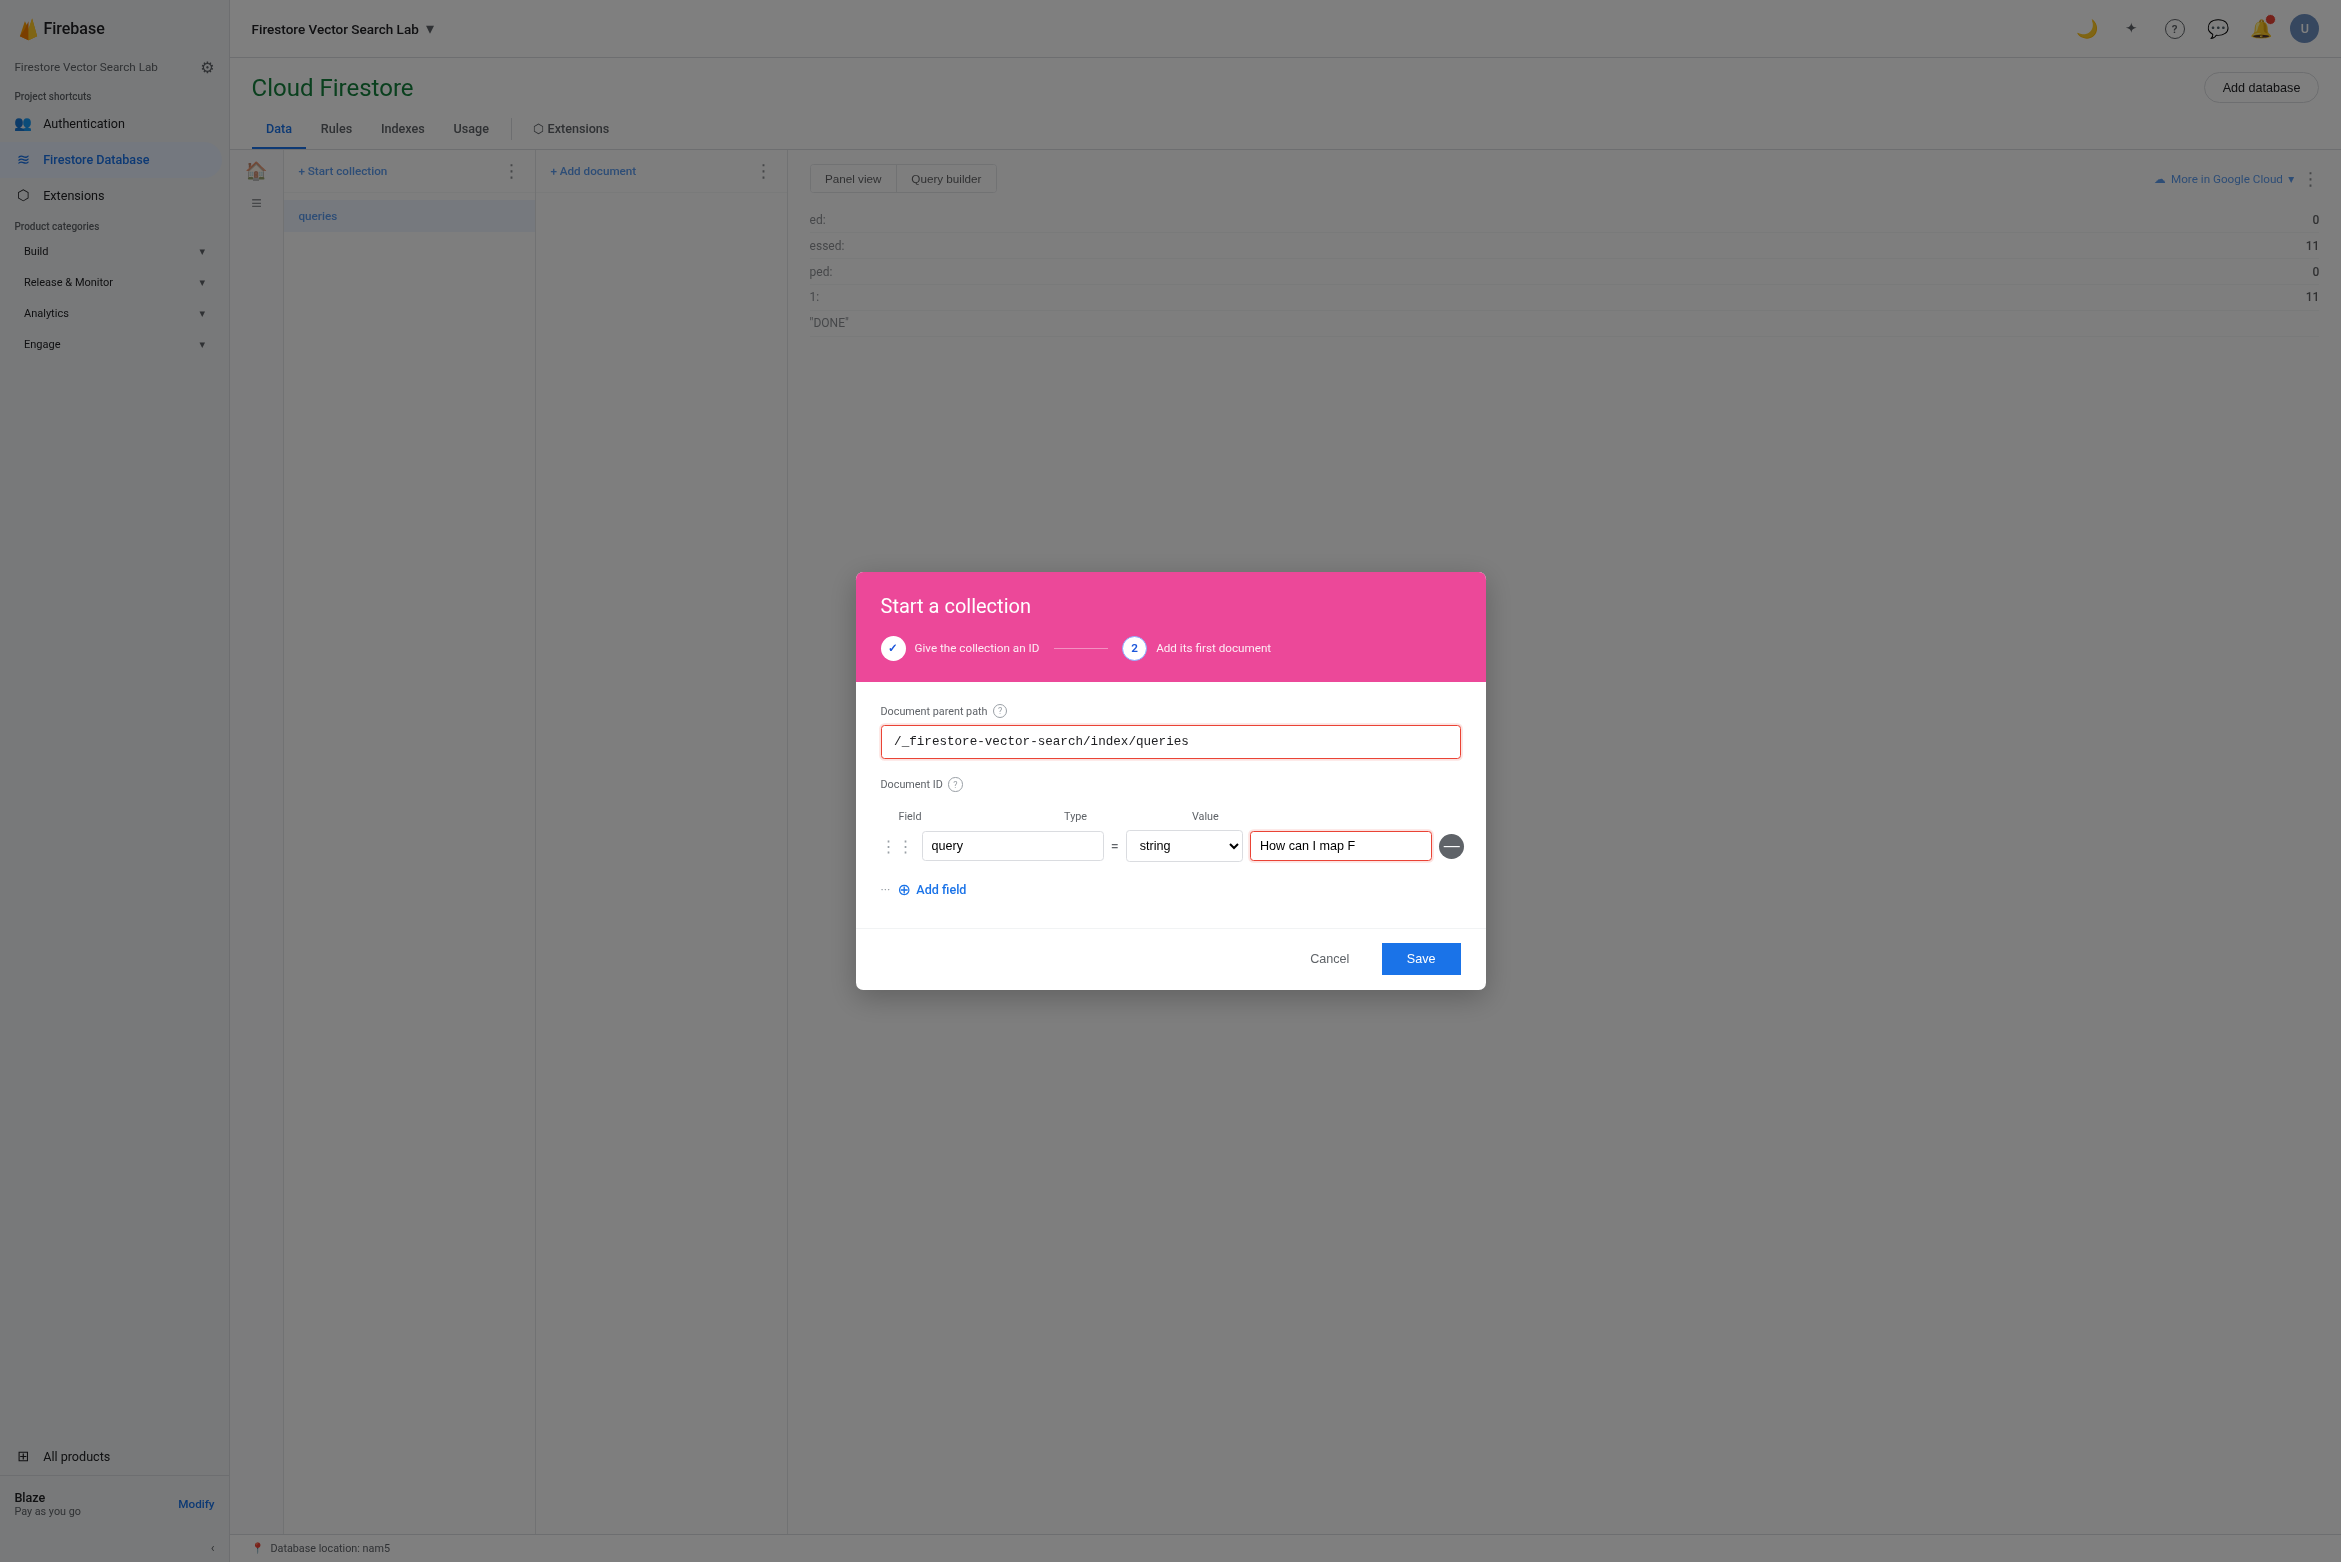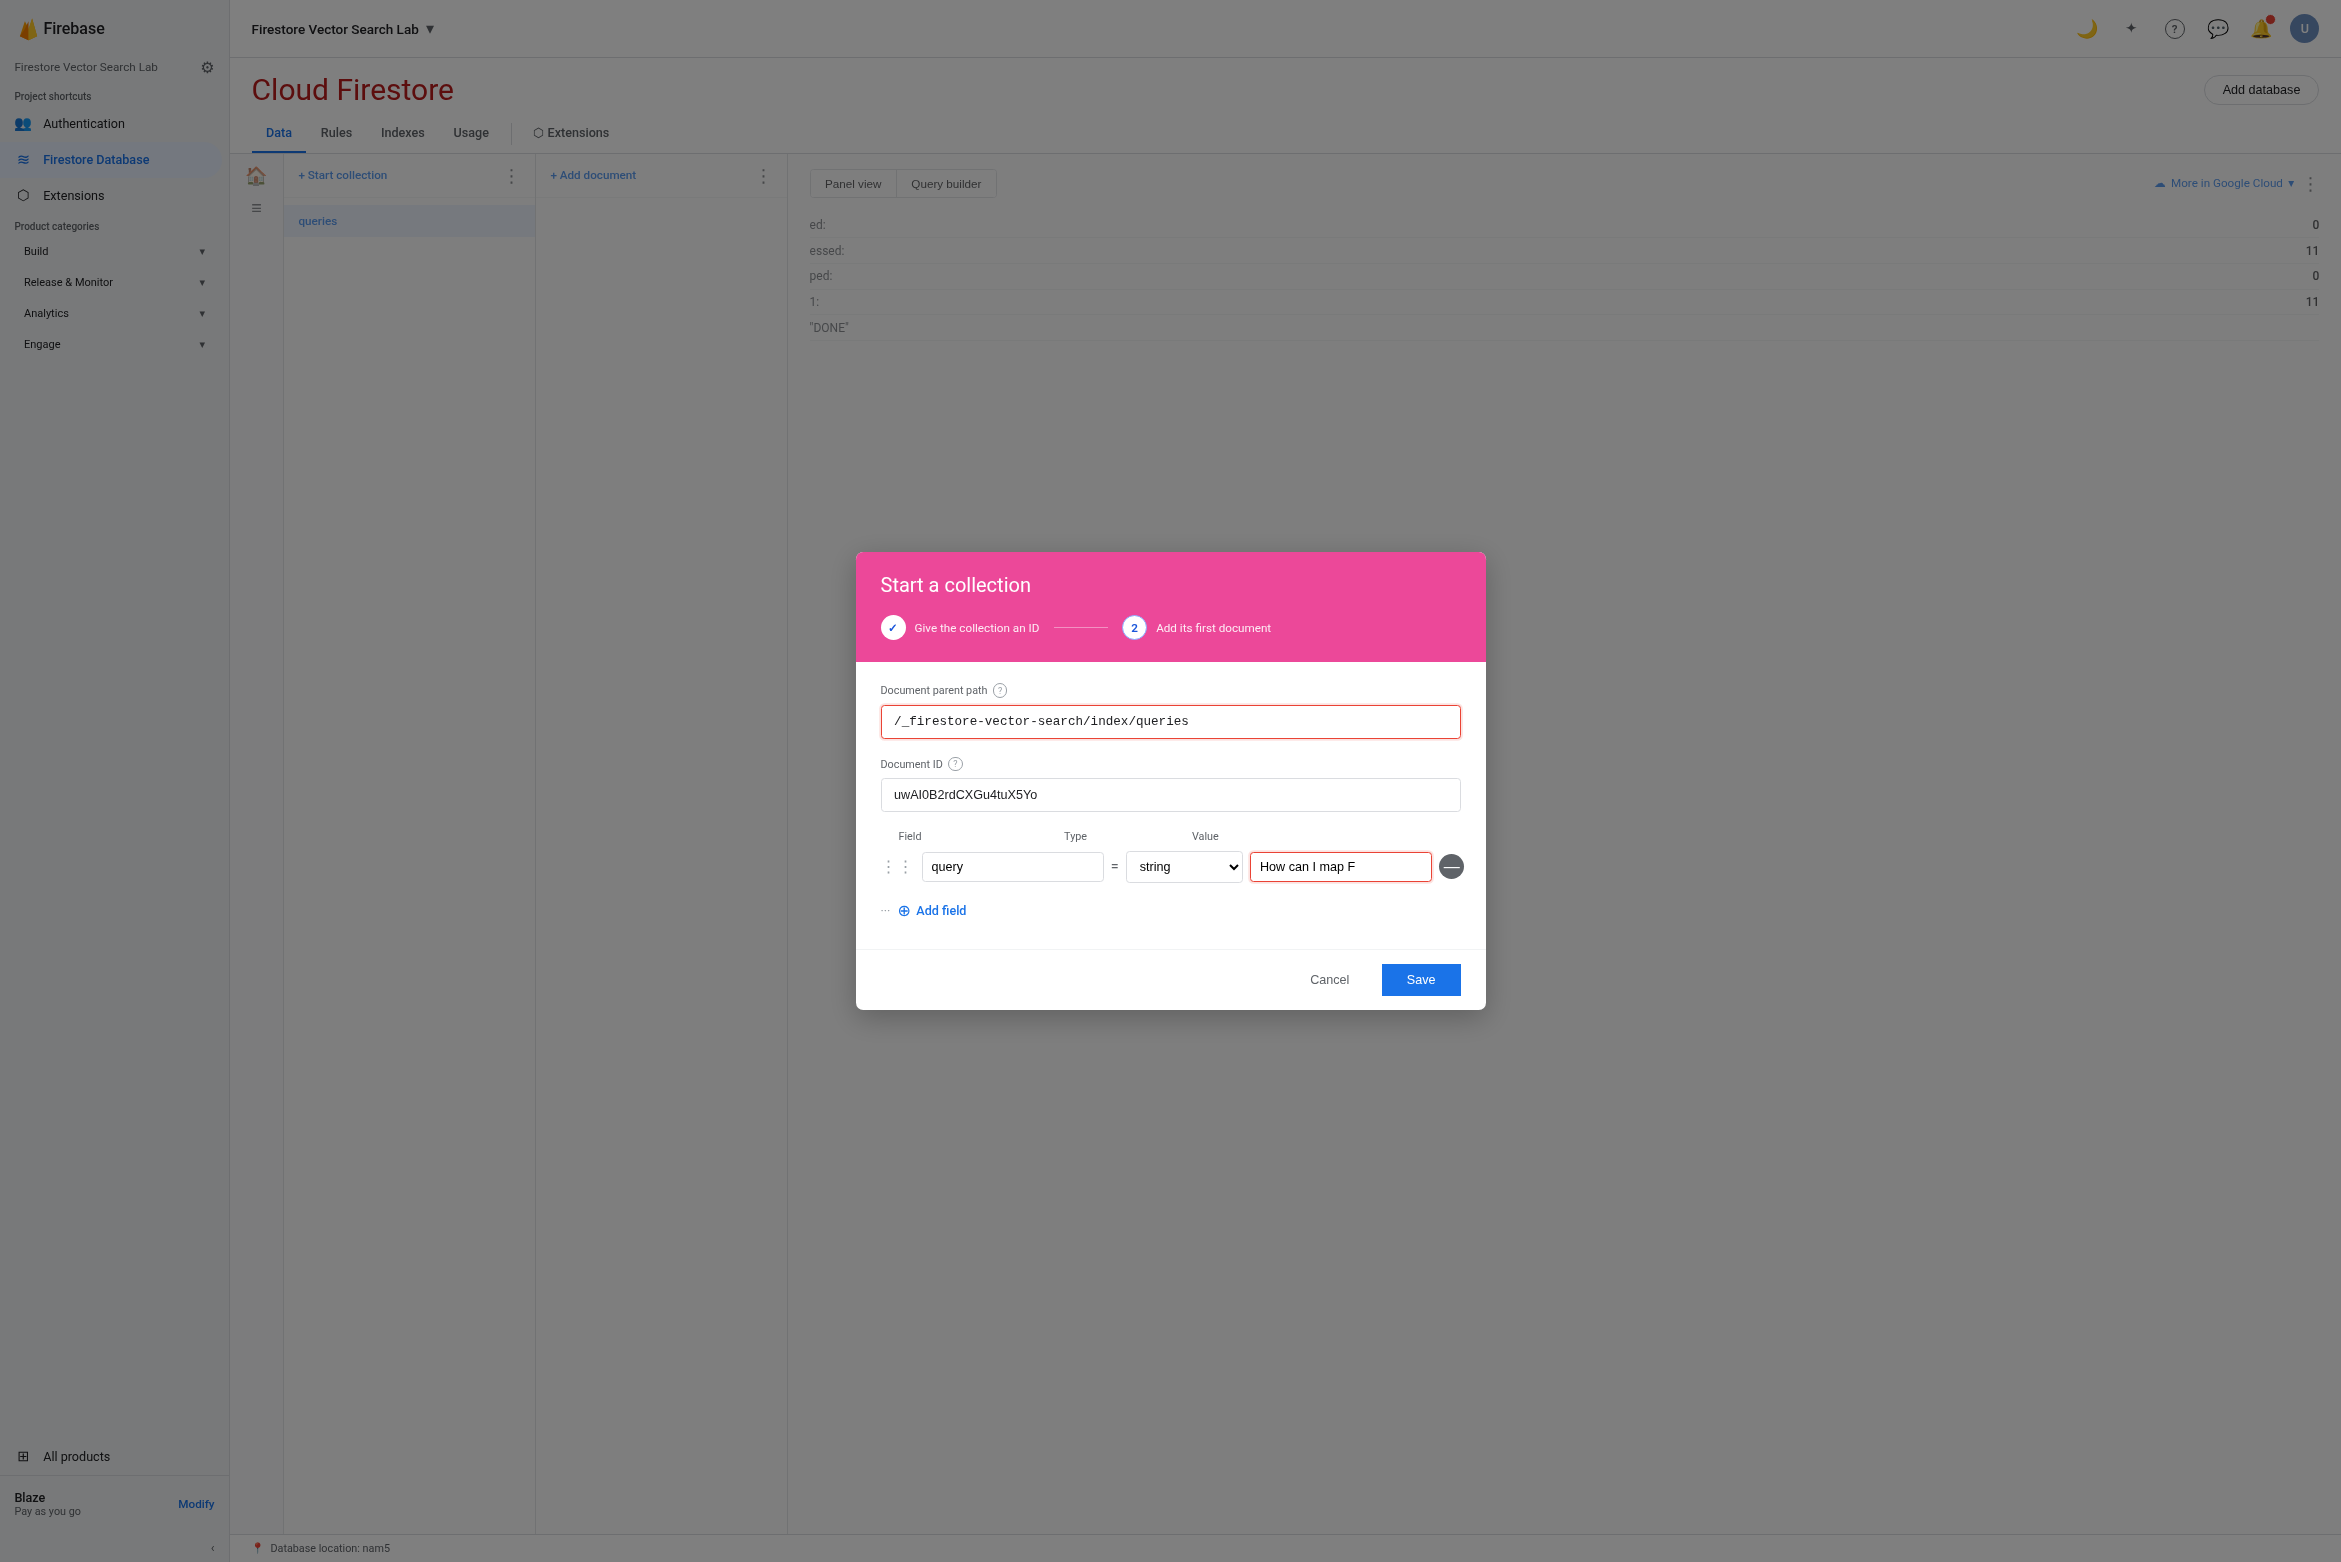--- a/index.html
+++ b/index.html
@@ -37,21 +37,21 @@
     .top-bar-icons { display: flex; align-items: center; gap: 14.4px; }
     .top-bar-icon { width: 29px; height: 29px; display: flex; align-items: center; justify-content: center; cursor: pointer; color: #5f6368; font-size: 18px; border-radius: 50%; }
     .avatar { width: 29px; height: 29px; border-radius: 50%; background: #6c8ebf; display: flex; align-items: center; justify-content: center; color: white; font-size: 12.6px; font-weight: 500; cursor: pointer; }
     .notification-wrapper { position: relative; }
     .notif-badge { position: absolute; top: 0; right: 0; width: 10.8px; height: 10.8px; background: #ea4335; border-radius: 50%; border: 1.8px solid white; }
 
     
     .main-content { flex: 1; display: flex; flex-direction: column; overflow: hidden; }
     .page-header { background: white; padding: 14.4px 21.6px 0; border-bottom: 0.9px solid #dadce0; }
     .page-title-row { display: flex; align-items: center; justify-content: space-between; margin-bottom: 7.2px; }
-    .page-title { font-size: 30px; font-weight: 400; color: #b91c1c; }
+    .page-title { font-size: 24px; font-weight: 400; color: #15803d; }
     .add-database-btn { padding: 7.2px 18px; border: 0.9px solid #dadce0; border-radius: 21.6px; background: white; cursor: pointer; font-size: 12.6px; color: #202124; font-weight: 500; }
     .tabs { display: flex; align-items: center; gap: 0; }
     .tab { padding: 10.8px 14.4px; font-size: 12.6px; cursor: pointer; color: #5f6368; border-bottom: 2.7px solid transparent; font-weight: 500; }
     .tab.active { color: #1a73e8; border-bottom-color: #1a73e8; }
     .tab-divider { width: 0.9px; height: 21.6px; background: #dadce0; margin: 0 7.2px; }
     .tab-ext { display: flex; align-items: center; gap: 3.6px; }
 
     
     .content-area { flex: 1; display: flex; overflow: hidden; position: relative; background: #f8f9fa; }
 
@@ -334,21 +334,20 @@
                 <div class="help-icon">?</div>
               </div>
               <input class="form-input highlighted" type="text" value="/_firestore-vector-search/index/queries" style="">
             </div>
 
             <div class="form-group">
               <div class="form-label">
                 <span>Document ID</span>
                 <div class="help-icon">?</div>
               </div>
-              <input class="form-input" type="text" value="uwAI0B2rdCXGu4tuX5Yo" style="">
             </div>
 
             <div style="display:flex;align-items:center;gap:10.8px;margin-bottom:3.6px;padding-left:18px;">
               <span style="flex:0 0 126px;font-size:10.8px;color:#5f6368;">Field</span>
               <span style="flex:0 0 18px;"></span>
               <span style="flex:0 0 117px;font-size:10.8px;color:#5f6368;">Type</span>
               <span style="flex:1;font-size:10.8px;color:#5f6368;">Value</span>
             </div>
 
             <div style="display:flex;align-items:center;gap:7.2px;padding:3.6px 0;">

